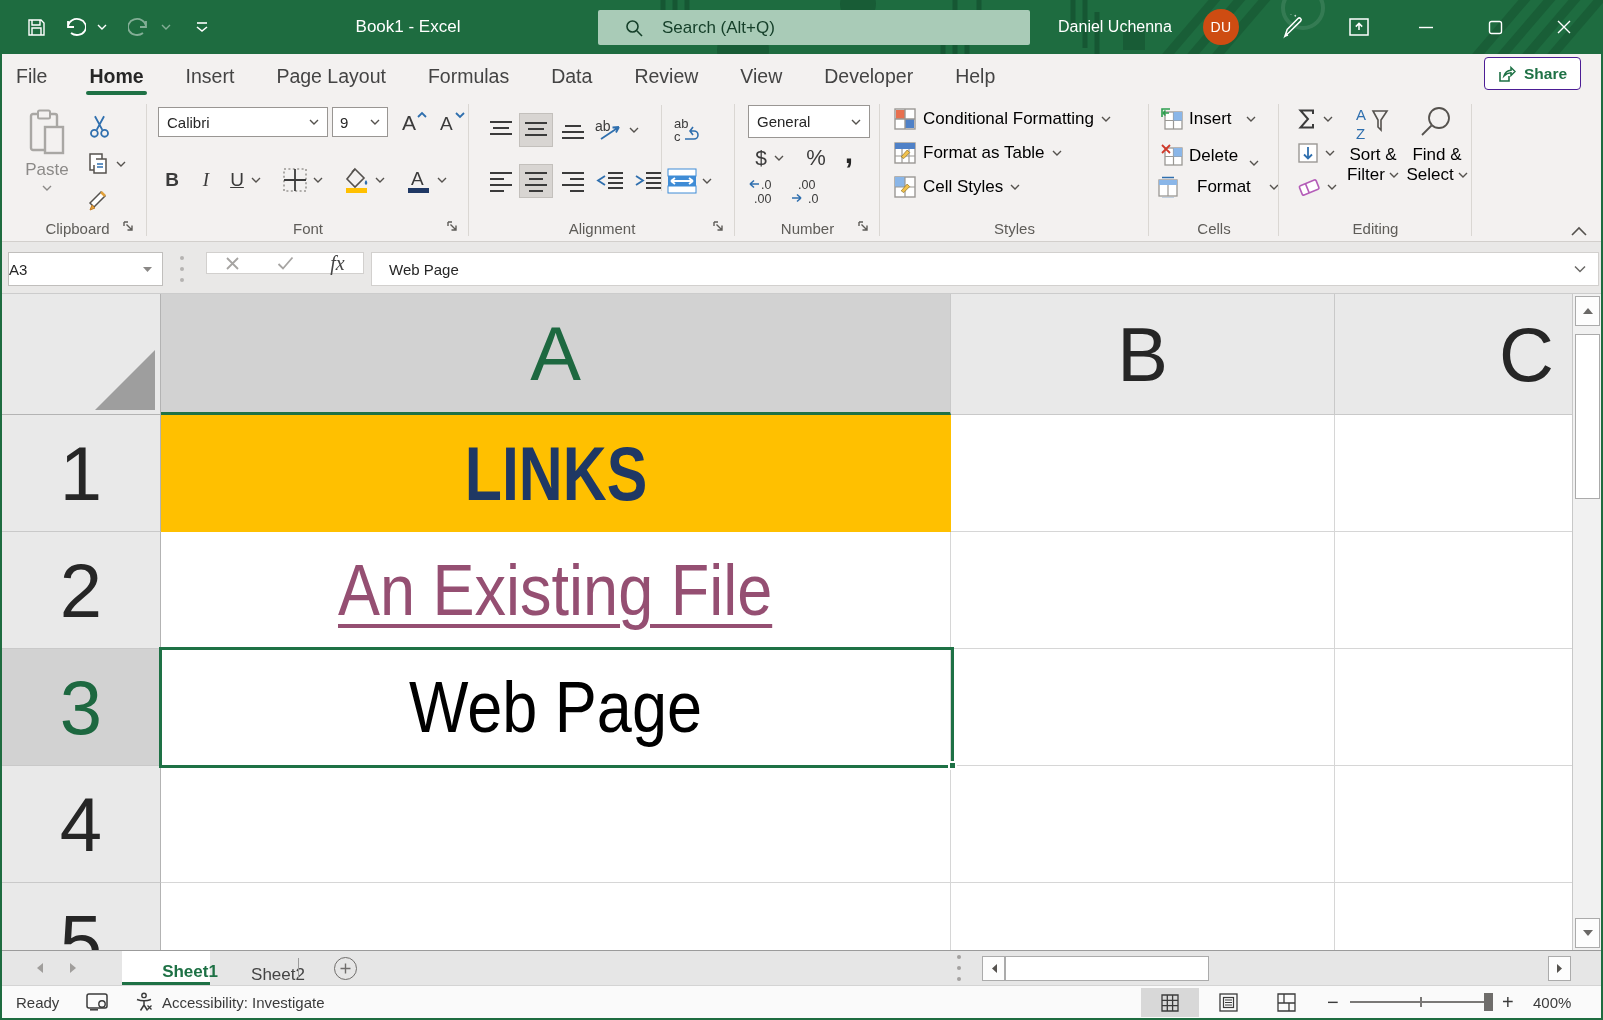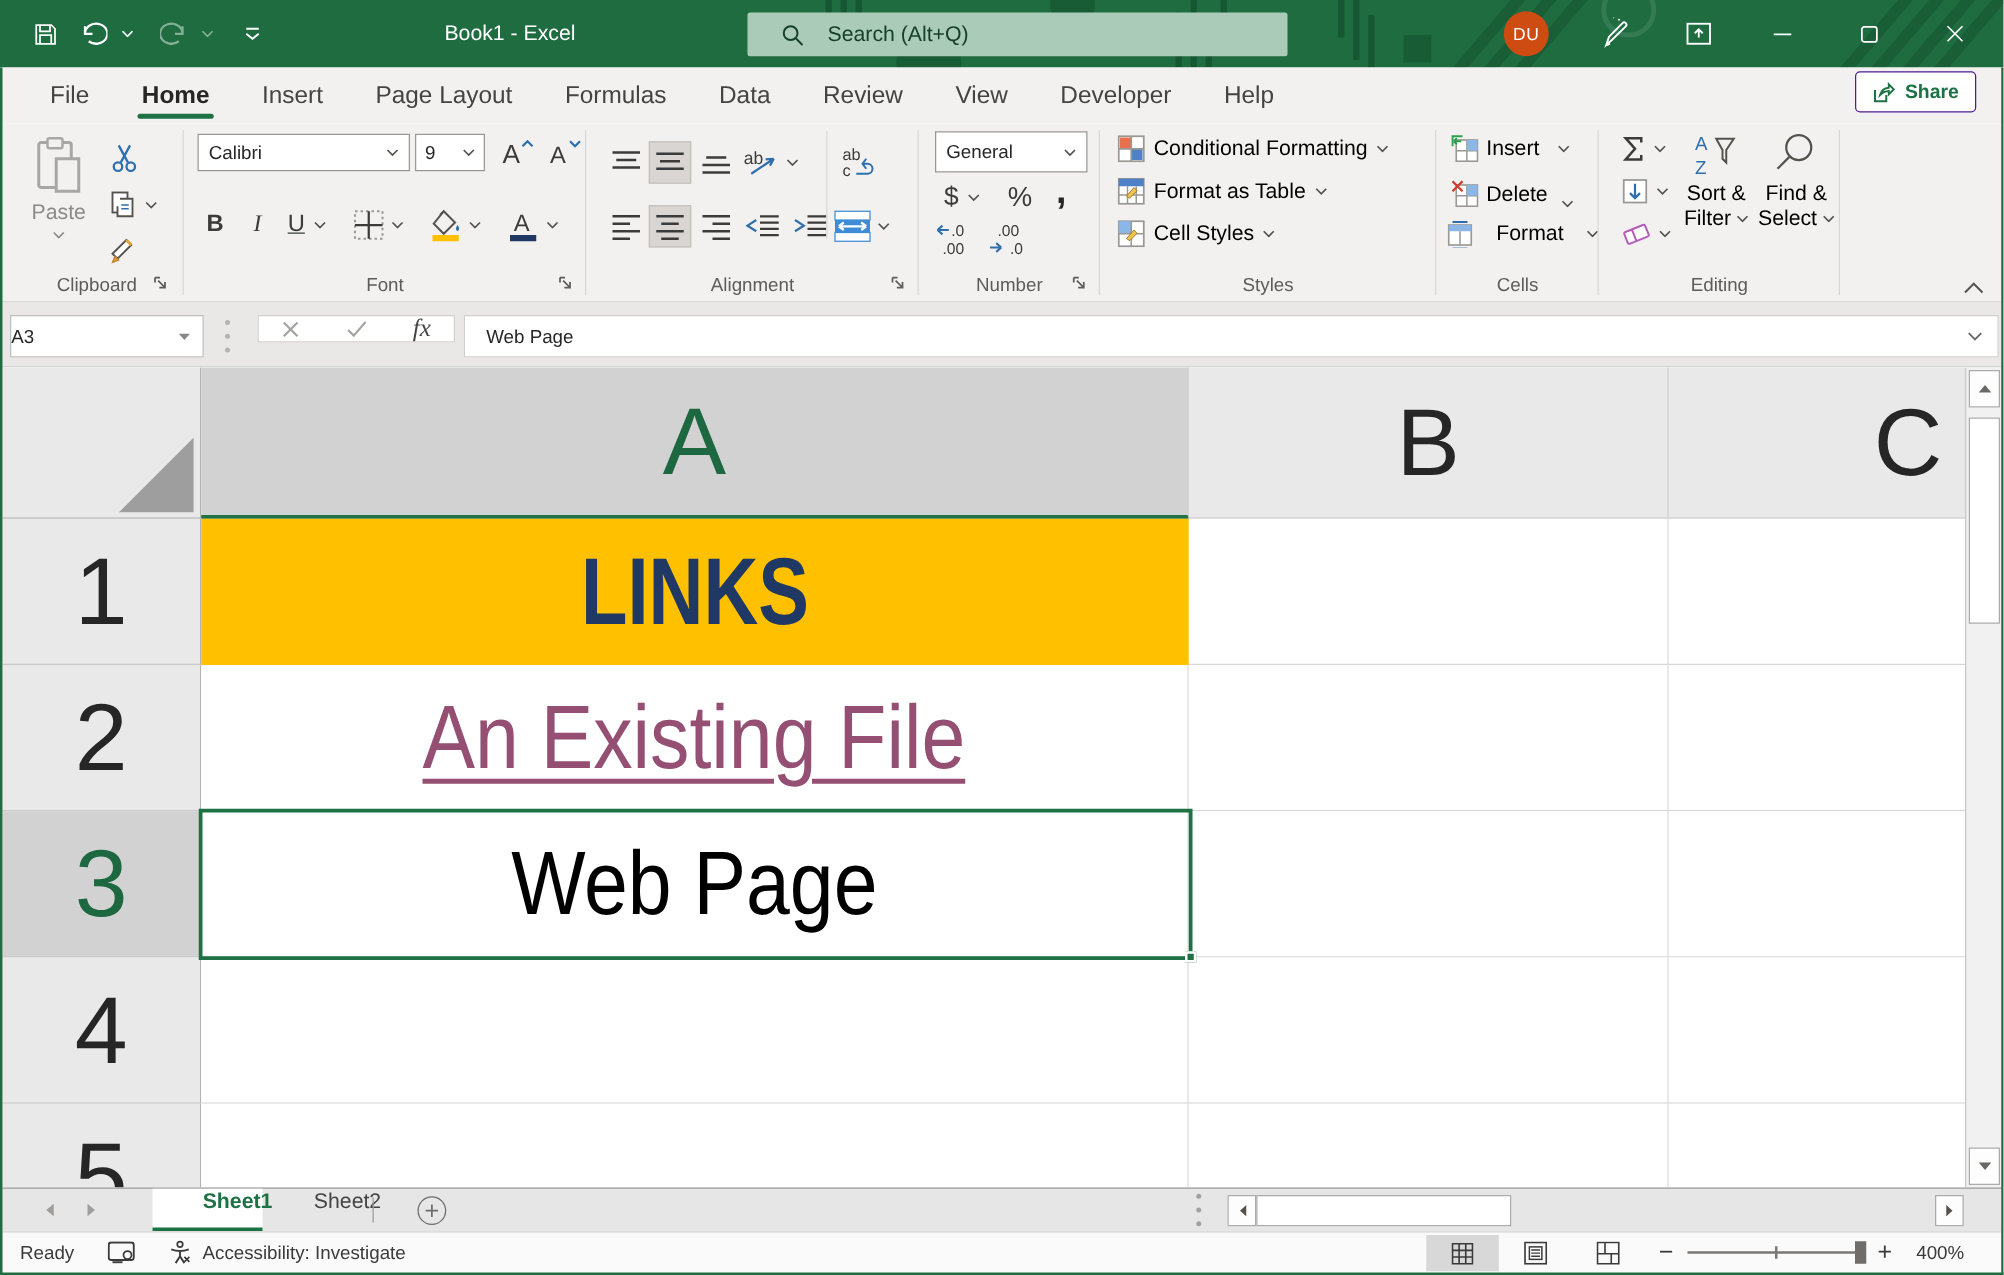--- a/index.html
+++ b/index.html
@@ -15,21 +15,21 @@
   .qat-btn { display:flex; align-items:center; justify-content:center; height:54px; color:#fff; }
   .doc-title { position:absolute; left:298px; top:0; width:220px; height:54px; line-height:54px; text-align:center; color:#ffffff; font-size:17px; }
   .searchbox { position:absolute; left:598px; top:10px; width:432px; height:35px; background:#a9cbb7; border-radius:2px; display:flex; align-items:center; color:#16402a; font-size:17px; }
   .user-name { position:absolute; left:1040px; top:0; width:150px; height:54px; line-height:54px; text-align:center; color:#fff; font-size:16px; }
   .avatar { position:absolute; left:1203px; top:9px; width:36px; height:36px; border-radius:50%; background:#ce4c12; color:#fff; font-size:14px; display:flex; align-items:center; justify-content:center; letter-spacing:0.5px; }
   .tb-icon-btn { position:absolute; top:0; height:54px; width:46px; display:flex; align-items:center; justify-content:center; }
   .win-btn { position:absolute; top:0; width:64px; height:54px; display:flex; align-items:center; justify-content:center; }
 
   
   .tabrow { position:absolute; left:0; top:54px; width:1603px; height:45px; background:#f3f1f0; }
-  .rtabs { position:absolute; left:40px; top:0; height:45px; display:flex; gap:42px; align-items:center; }
+  .rtabs { position:absolute; left:16px; top:0; height:45px; display:flex; gap:42px; align-items:center; }
   .rtab { position:relative; font-size:19.5px; color:#444; height:45px; display:flex; align-items:center; white-space:nowrap; }
   .rtab.active { color:#262626; font-weight:bold; }
   .rtab.active::after { content:""; position:absolute; left:-3px; right:-3px; bottom:4px; height:4px; background:#1e7145; border-radius:2px; }
   .share-btn { position:absolute; right:22px; top:3px; width:97px; height:33px; background:#fff; border:1px solid #4c1d95; border-radius:4px; display:flex; align-items:center; justify-content:center; gap:8px; color:#1e7145; font-size:15.5px; font-weight:bold; }
 
   
   .ribbon { position:absolute; left:2px; top:99px; width:1599px; height:143px; background:#f3f1f0; border-bottom:1px solid #d2cfcc; }
   .rgroup { position:absolute; top:0; height:142px; }
   .rgroup::after { content:""; position:absolute; right:0; top:5px; bottom:5px; width:1px; background:#dad7d3; }
   .rgroup-label { position:absolute; bottom:4px; left:0; right:0; text-align:center; font-size:15px; color:#5e5c58; }
@@ -54,21 +54,21 @@
   .rowhdr { position:absolute; left:0; width:159px; display:flex; align-items:center; justify-content:center; font-size:76px; color:#262626; background:#e9e9e9; border-right:1px solid #b3b3b3; border-bottom:1px solid #c9c9c9; overflow:hidden; }
   .rowhdr.sel { background:#d2d2d2; color:#1d6840; }
   .gcell { position:absolute; background:#fff; border-right:1px solid #d6d6d6; border-bottom:1px solid #d6d6d6; display:flex; align-items:center; justify-content:center; overflow:hidden; }
   .sel-rect { position:absolute; border:3px solid #1e7145; background:transparent; pointer-events:none; }
   .fill-handle { position:absolute; width:9px; height:9px; background:#1e7145; border:2px solid #ffffff; }
   .vscroll { position:absolute; right:0; top:0; width:29px; height:656px; background:#f1f1f1; border-left:1px solid #c8c8c8; }
   .sbtn { position:absolute; left:2px; width:25px; background:#fdfdfd; border:1px solid #ababab; display:flex; align-items:center; justify-content:center; }
 
   
   .sheetbar { position:absolute; left:2px; top:950px; width:1599px; height:35px; background:#e6e6e6; border-top:1px solid #9b9b9b; }
-  .stab { position:absolute; top:0; height:34px; display:flex; align-items:flex-start; justify-content:center; font-size:17px; color:#444;padding-left:48px; }
+  .stab { position:absolute; top:0; height:34px; display:flex; align-items:flex-end; justify-content:center; font-size:17px; color:#444;padding-left:48px; }
   .stab.active { background:#fff; color:#1e7145; font-weight:bold; border-bottom:3px solid #1e7145; }
   .hthumb { position:absolute; background:#fff; border:1px solid #ababab; }
 
   
   .statusbar { position:absolute; left:2px; top:985px; width:1599px; height:33px; background:#fafafa; border-top:1px solid #d4d4d4; font-size:15px; color:#3b3b3b; }
   .sb-item { position:absolute; top:0; height:32px; display:flex; align-items:center; }
   .viewbtn { position:absolute; top:2px; width:58px; height:29px; display:flex; align-items:center; justify-content:center; }
   .viewbtn.active { background:#d8d8d8; }
 
   
@@ -151,20 +151,21 @@
     <div class="doc-title">Book1  -  Excel</div>
 
     <div class="searchbox">
       <svg style="margin-left:26px;" width="20" height="20" viewBox="0 0 20 20">
           <circle cx="8.5" cy="8.5" r="5.5" fill="none" stroke="#16402a" stroke-width="1.6"></circle>
           <line x1="12.8" y1="12.8" x2="18" y2="18" stroke="#16402a" stroke-width="1.6"></line>
         </svg>
       <span style="margin-left:18px;">Search (Alt+Q)</span>
     </div>
 
+    <div class="user-name">Daniel Uchenna</div>
     <div class="avatar">
         <span>DU</span>
       </div>
 
     <div class="tb-icon-btn" style="left:1269px;">
       <svg width="26" height="26" viewBox="0 0 26 26">
           <path d="M6 22 l2.2-6.5 L19 4.5 a1.8 1.8 0 0 1 2.6 2.6 L10.5 18 z" fill="none" stroke="#fff" stroke-width="1.5"></path>
           <path d="M6 22 l3-1" stroke="#fff" stroke-width="1.5"></path>
           <path d="M20 12 l1 2 2 1 -2 1 -1 2 -1-2 -2-1 2-1 z" fill="#fff" stroke="none" transform="translate(1,-9) scale(0.55)"></path>
           <path d="M20 12 l1 2 2 1 -2 1 -1 2 -1-2 -2-1 2-1 z" fill="#fff" stroke="none" transform="translate(8.2,-4.2) scale(0.4)"></path>

